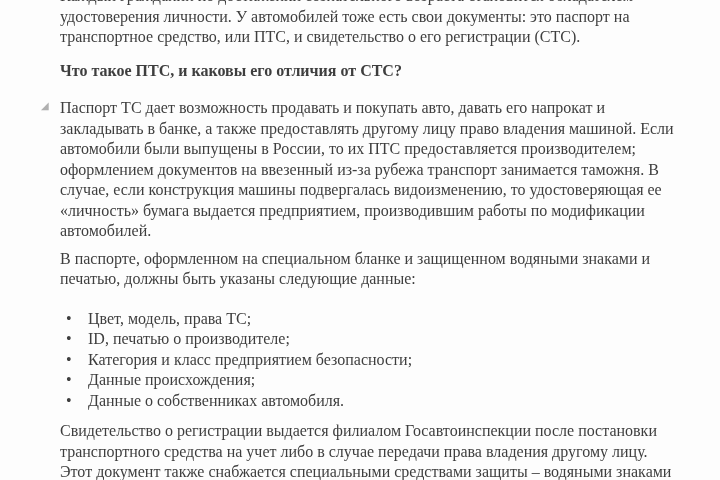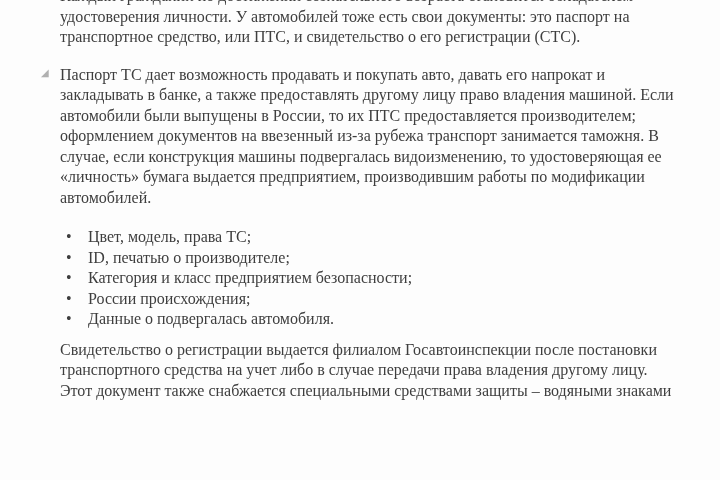--- a/index.html
+++ b/index.html
@@ -75,53 +75,56 @@
 </style>
 </head>
 <body>
 
 <main class="page">
 
   <p class="para">Каждый гражданин по достижении сознательного возраста становится обладателем
 удостоверения личности. У автомобилей тоже есть свои документы: это паспорт на
 транспортное средство, или ПТС, и свидетельство о его регистрации (СТС).</p>
 
+  <h2 class="heading">Что такое ПТС, и каковы его отличия от СТС?</h2>
 
   <div class="pts-wrap">
     <span class="collapse-marker">◢</span>
     <p class="para">Паспорт ТС дает возможность продавать и покупать авто, давать его напрокат и
 закладывать в банке, а также предоставлять другому лицу право владения машиной. Если
 автомобили были выпущены в России, то их ПТС предоставляется производителем;
 оформлением документов на ввезенный из-за рубежа транспорт занимается таможня. В
 случае, если конструкция машины подвергалась видоизменению, то удостоверяющая ее
 «личность» бумага выдается предприятием, производившим работы по модификации
 автомобилей.</p>
   </div>
 
+  <p class="para para-blank">В паспорте, оформленном на специальном бланке и защищенном водяными знаками и
+печатью, должны быть указаны следующие данные:</p>
 
   <ul class="bullet-list">
     <li class="bullet-row">
       <span class="bullet-dot">•</span>
       <span class="bullet-text">Цвет, модель, права ТС;</span>
     </li>
     <li class="bullet-row">
       <span class="bullet-dot">•</span>
       <span class="bullet-text">ID, печатью о производителе;</span>
     </li>
     <li class="bullet-row">
       <span class="bullet-dot">•</span>
       <span class="bullet-text">Категория и класс предприятием безопасности;</span>
     </li>
     <li class="bullet-row">
       <span class="bullet-dot">•</span>
-      <span class="bullet-text">России происхождения;</span>
+      <span class="bullet-text">Данные происхождения;</span>
     </li>
     <li class="bullet-row">
       <span class="bullet-dot">•</span>
-      <span class="bullet-text">Данные о подвергалась автомобиля.</span>
+      <span class="bullet-text">Данные о собственниках автомобиля.</span>
     </li>
   </ul>
 
   <p class="para sts">Свидетельство о регистрации выдается филиалом Госавтоинспекции после постановки
 транспортного средства на учет либо в случае передачи права владения другому лицу.
 Этот документ также снабжается специальными средствами защиты – водяными знаками</p>
 
 </main>
 
 </body></html>

